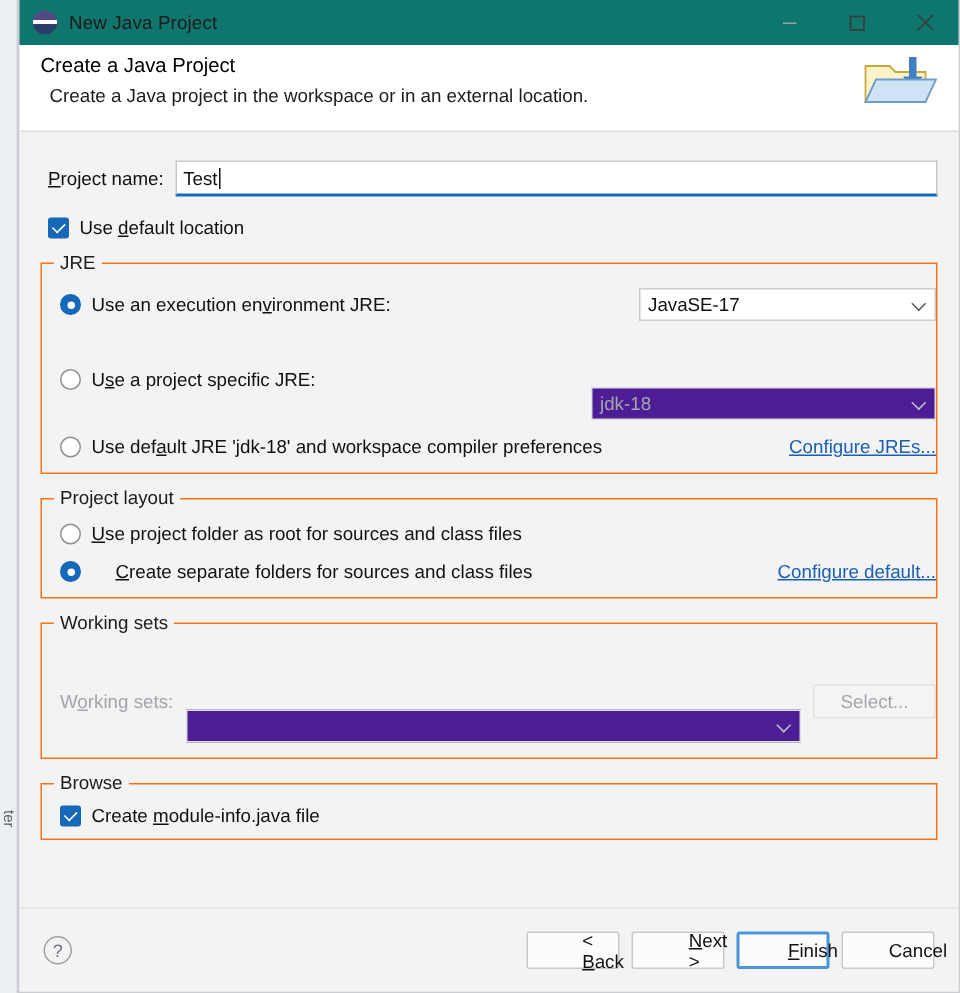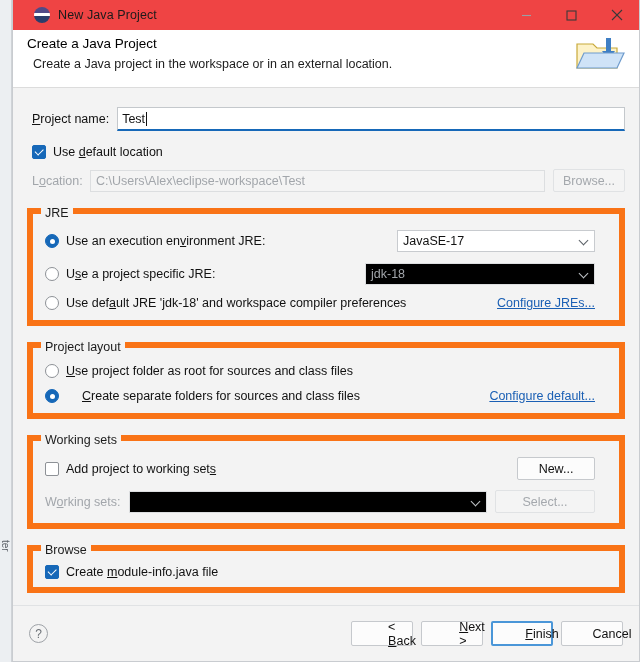--- a/index.html
+++ b/index.html
@@ -33,24 +33,23 @@
     width: 628px; height: 662px;
     background: #f3f3f3;
     border: 1px solid #c9ccd0;
     border-top: none;
     display: flex; flex-direction: column;
   }
 
   
   #titlebar {
     height: 30px; flex: 0 0 30px;
-    background: #ef4444;
+    background: #0f766e;
     display: flex; align-items: center;
     position: relative;
-    padding-left: 12px;
   }
   #app-icon {
     width: 16px; height: 16px; margin-left: 9px; margin-right: 8px;
     border-radius: 50%;
     background:
       linear-gradient(to bottom,
         #514a87 0%, #514a87 38%,
         #ffffff 38%, #ffffff 56%,
         #2b3d6b 56%, #2b3d6b 100%);
     position: relative; flex: 0 0 16px;
@@ -151,46 +150,46 @@
     font-size: 12.5px; color: #111; padding: 0 5px;
     display: flex; align-items: center;
   }
   .tbox.disabled { background: #f4f4f4; border-color: #dcdee0; color: #a2a6ab; }
   .combo {
     height: 22px; border: 1px solid #c8cbcf; background: #fff;
     font-size: 12.5px; color: #111;
     display: flex; align-items: center; padding: 0 5px;
     position: relative;
   }
-  .combo.disabled { background: #000000; border-color: #dcdee0; color: #a2a6ab; }
+  .combo.disabled { background: #4c1d95; border-color: #dcdee0; color: #a2a6ab; margin-top: 33px; }
   .combo .arrow {
     position: absolute; right: 7px; top: 50%;
     width: 7px; height: 7px; margin-top: -4px;
     border-right: 1.3px solid #5b6066; border-bottom: 1.3px solid #5b6066;
     transform: rotate(45deg);
   }
   .combo.disabled .arrow { border-color: #bfc3c7; }
 
   
   .btn {
     height: 23px; min-width: 62px;
     border: 1px solid #c6c9cd; background: #fcfcfc;
     font-size: 12.5px; color: #111;
     display: flex; align-items: center; justify-content: center;
     border-radius: 2px;
   }
   .btn.disabled { color: #a4a8ad; background: #f4f4f4; border-color: #e0e2e4; }
 
   
   .group {
-    border: 6px solid #f97316;
+    border: 1px solid #f97316;
     background: transparent;
     position: relative;
     margin-top: 16px;
-    padding: 14px 24px 10px 12px;
+    padding: 14px 0 10px 12px;
   }
   .group > .gtitle {
     position: absolute; top: -8px; left: 8px;
     background: #f3f3f3; padding: 0 4px;
     font-size: 12.5px; color: #1b1b1b;
   }
 
   .link {
     font-size: 12.5px; color: #1a5fb4; text-decoration: underline;
   }
@@ -273,27 +272,20 @@
         <span>Test</span>
           <span id="caret"></span>
       </div>
     </div>
 
     <div class="row" style="margin:14px 0 0 5px;">
       <div class="cb checked"></div>
       <span class="lbl">Use <span class="u">d</span>efault location</span>
     </div>
 
-    <div class="row" style="margin:10px 0 0 5px;">
-      <span class="lbl" style="color:#a2a6ab; width:58px;">L<span class="u">o</span>cation:</span>
-      <div class="tbox disabled" style="flex:1 1 auto; margin-right:8px;">
-        <span>C:\Users\Alex\eclipse-workspace\Test</span>
-      </div>
-      <div class="btn disabled" style="width:72px;">Browse...</div>
-    </div>
 
     <div class="group">
       <div class="gtitle">JRE</div>
 
       <div class="row" style="margin-top:2px;">
         <div class="rb sel"></div>
         <span class="lbl">Use an execution en<span class="u">v</span>ironment JRE:</span>
         <div class="combo" style="width:198px; margin-left:auto;">
           <span>JavaSE-17</span>
           <span class="arrow"></span>
@@ -327,35 +319,28 @@
       <div class="row" style="margin-top:11px;gap:16px;">
         <div class="rb sel"></div>
         <span class="lbl"><span class="u">C</span>reate separate folders for sources and class files</span>
         <span class="link" style="margin-left:auto;">Configure default...</span>
       </div>
     </div>
 
     <div class="group">
       <div class="gtitle">Working sets</div>
 
-      <div class="row" style="margin-top:2px;">
-        <div class="cb"></div>
-        <span class="lbl">Add project to working set<span class="u">s</span></span>
-        <div class="btn" style="width:78px; margin-left:auto;">
-          <span>New...</span>
-        </div>
-      </div>
 
       <div class="row" style="margin-top:10px;">
         <span class="lbl" style="color:#a2a6ab; width:84px;">W<span class="u">o</span>rking sets:</span>
         <div class="combo disabled" style="flex:1 1 auto; margin-right:8px;">
           <span></span>
           <span class="arrow"></span>
         </div>
-        <div class="btn disabled" style="width:100px;">
+        <div class="btn disabled" style="width:82px;">
           <span>Select...</span>
         </div>
       </div>
     </div>
 
     <div class="group" style="padding-bottom:8px;">
       <div class="gtitle">Browse</div>
       <div class="row" style="margin-top:0px;">
         <div class="cb checked"></div>
         <span class="lbl">Create <span class="u">m</span>odule-info.java file</span>

